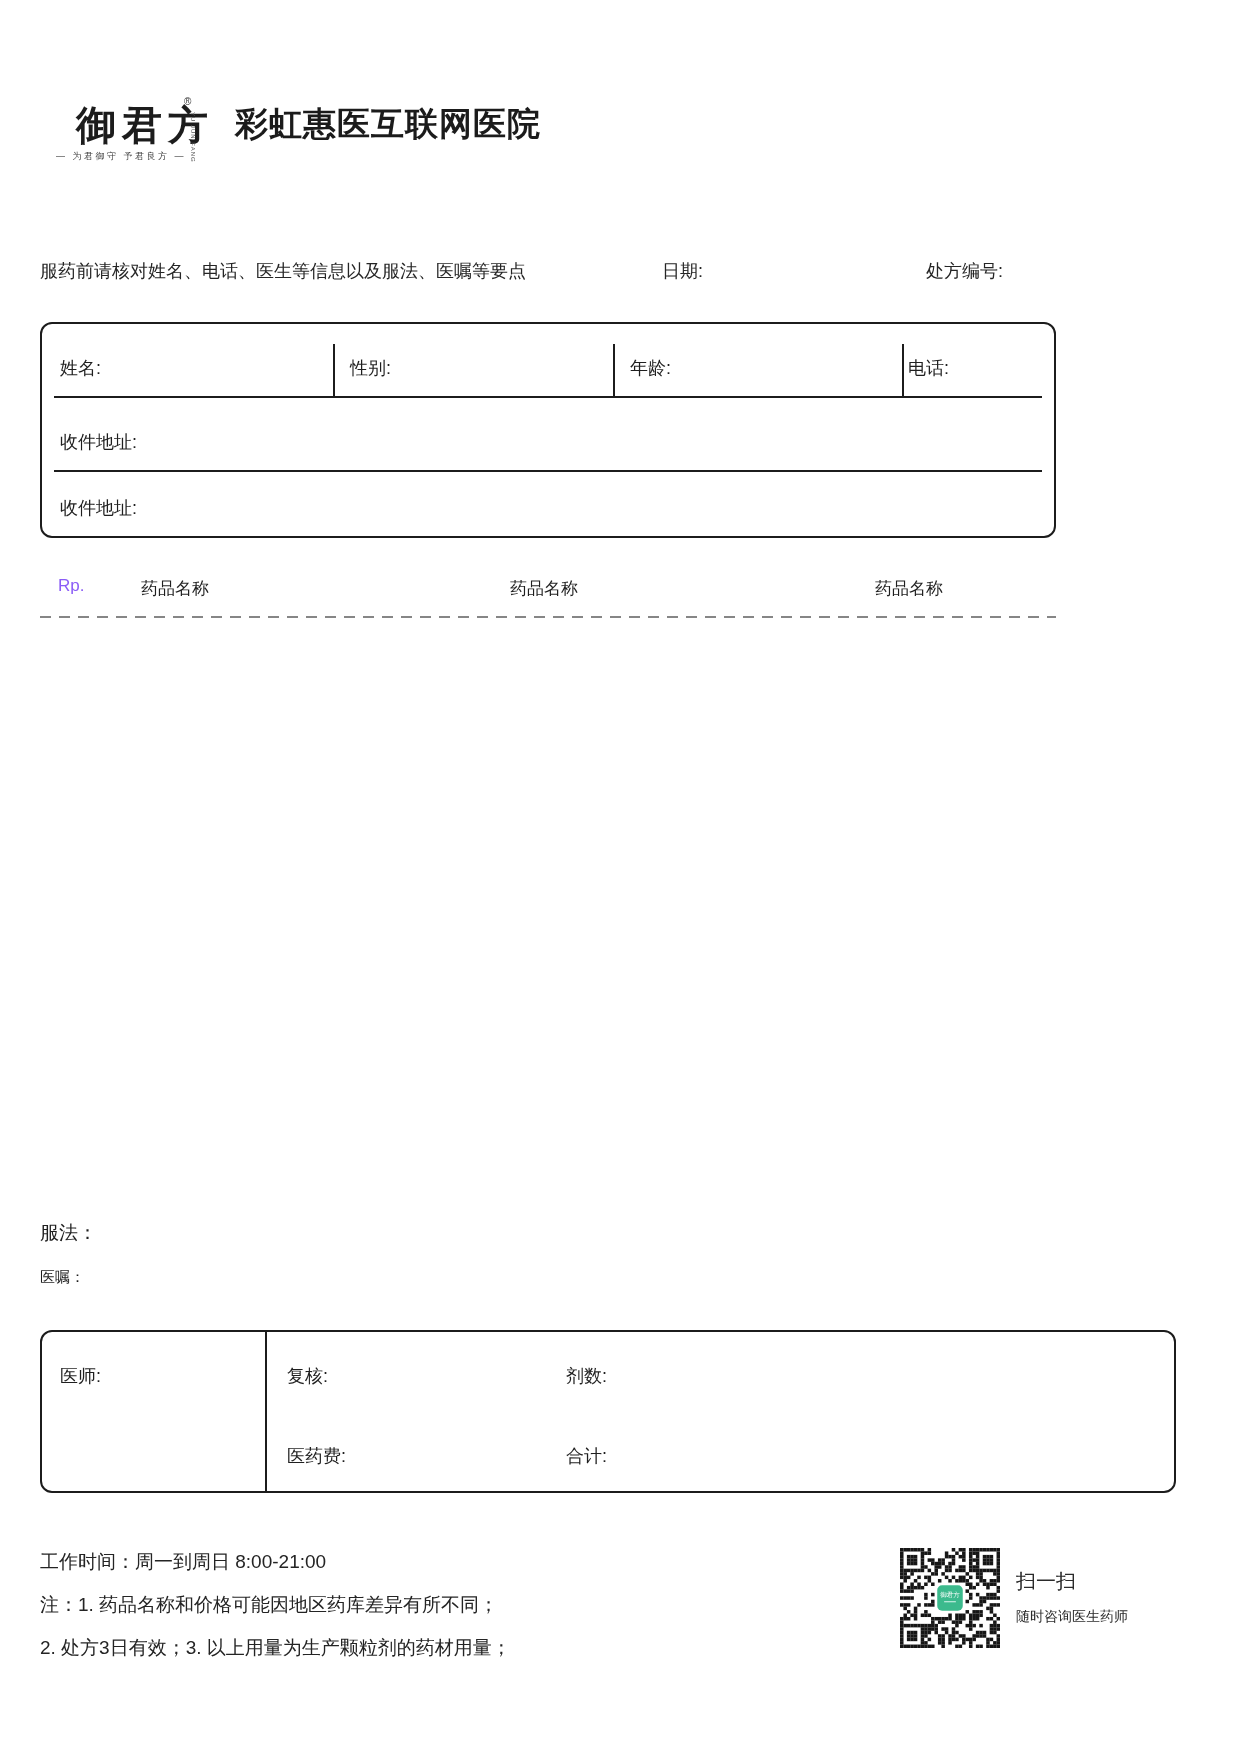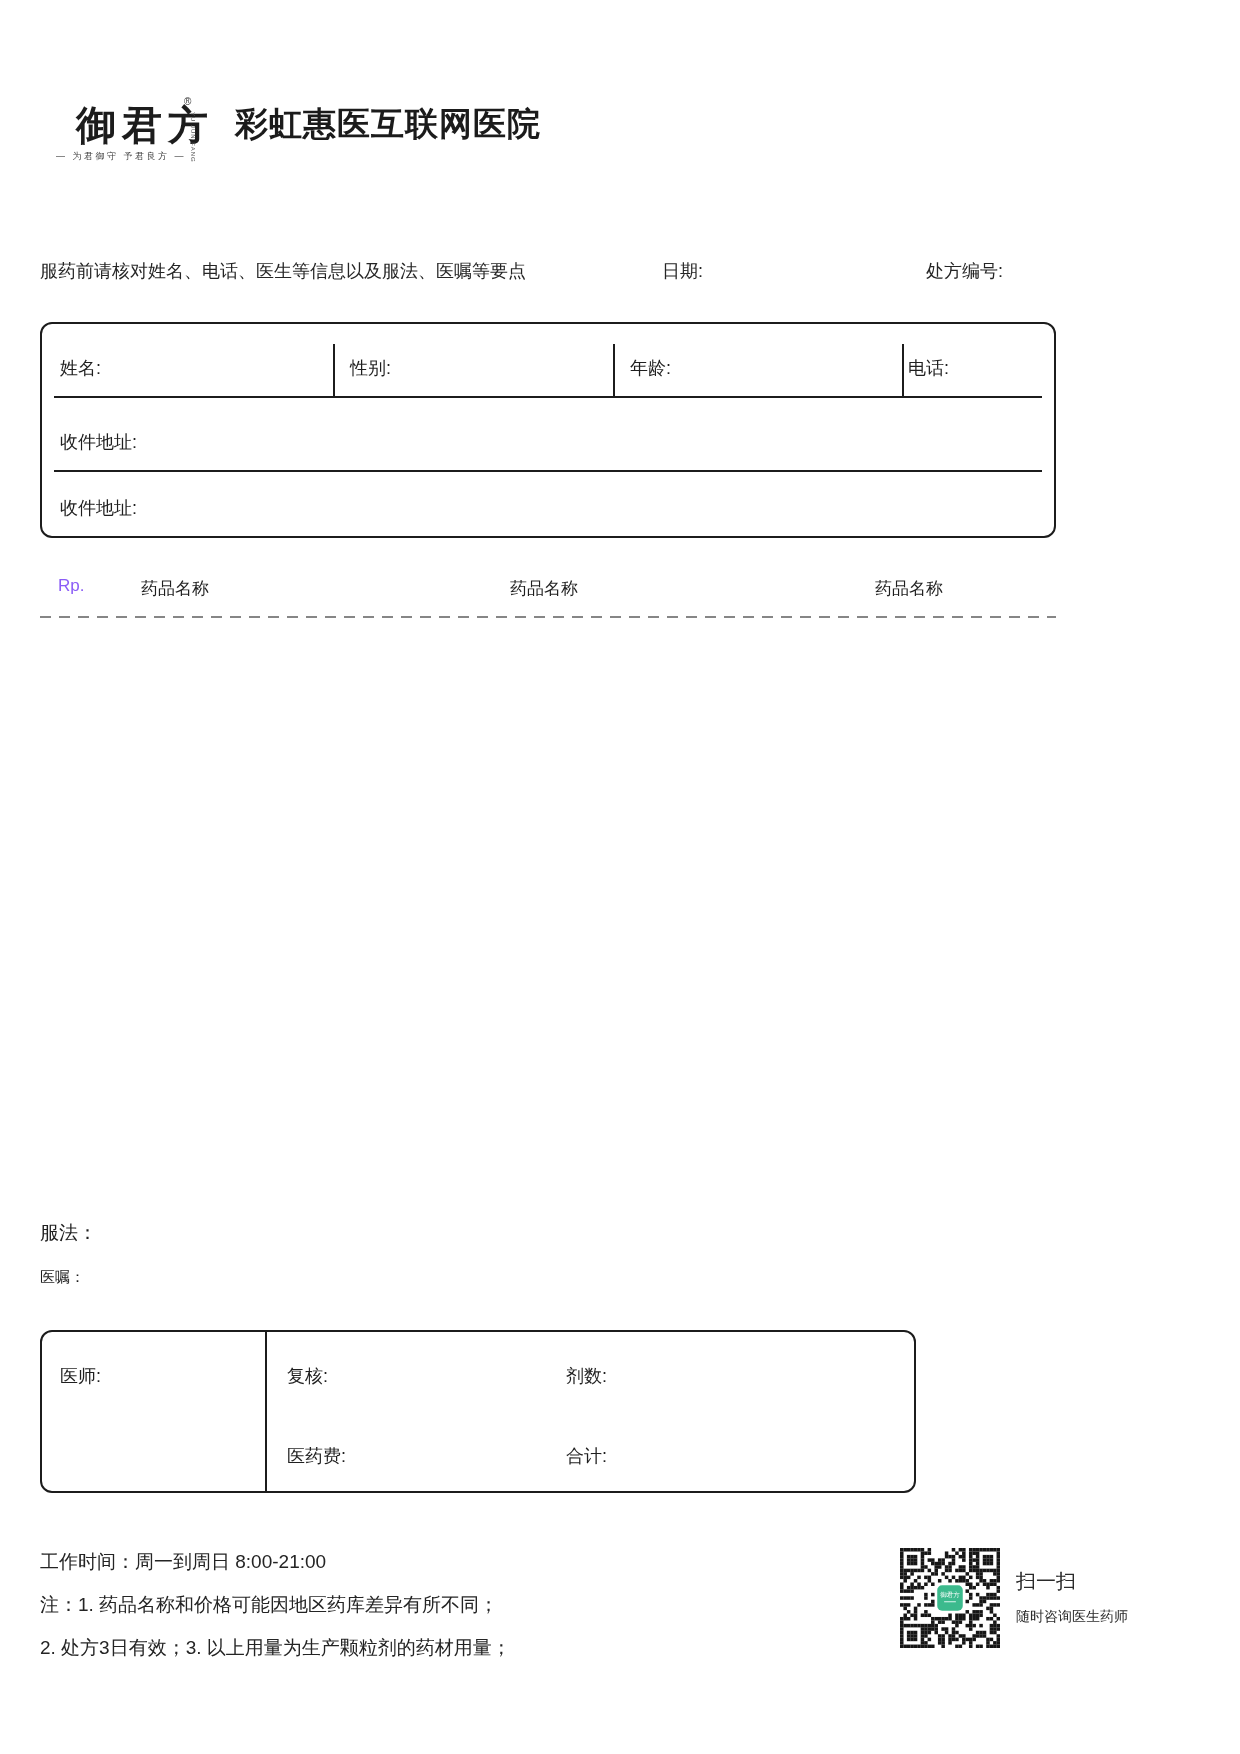--- a/index.html
+++ b/index.html
@@ -34,21 +34,21 @@
   
   .notice { left:40px; top:259px; font-size:18px; color:#252525; }
   .date-label { left:662px; top:259px; font-size:18px; color:#252525; }
   .rxno-label { left:926px; top:259px; font-size:18px; color:#252525; }
 
   
   .box {
     border:2.5px solid #1c1c1c; border-radius:12px; background:#fff;
   }
   .patient-box { left:40px; top:322px; width:1016px; height:216px; }
-  .sign-box    { left:40px; top:1330px; width:876px; height:163px;text-align:right; }
+  .sign-box    { left:40px; top:1330px; width:1136px; height:163px;text-align:right; }
 
   .vline { position:absolute; width:2px; background:#1c1c1c; }
   .patient-box .v1 { left:291px; top:20px; height:52px; }
   .patient-box .v2 { left:571px; top:20px; height:52px; }
   .patient-box .v3 { left:860px; top:20px; height:52px; }
   .hline { position:absolute; left:12px; right:12px; height:2px; background:#1c1c1c; }
   .patient-box .h1 { top:72px; }
   .patient-box .h2 { top:146px; }
 
   .field-label { position:absolute; font-size:18px; color:#1f1f1f; white-space:nowrap; }

